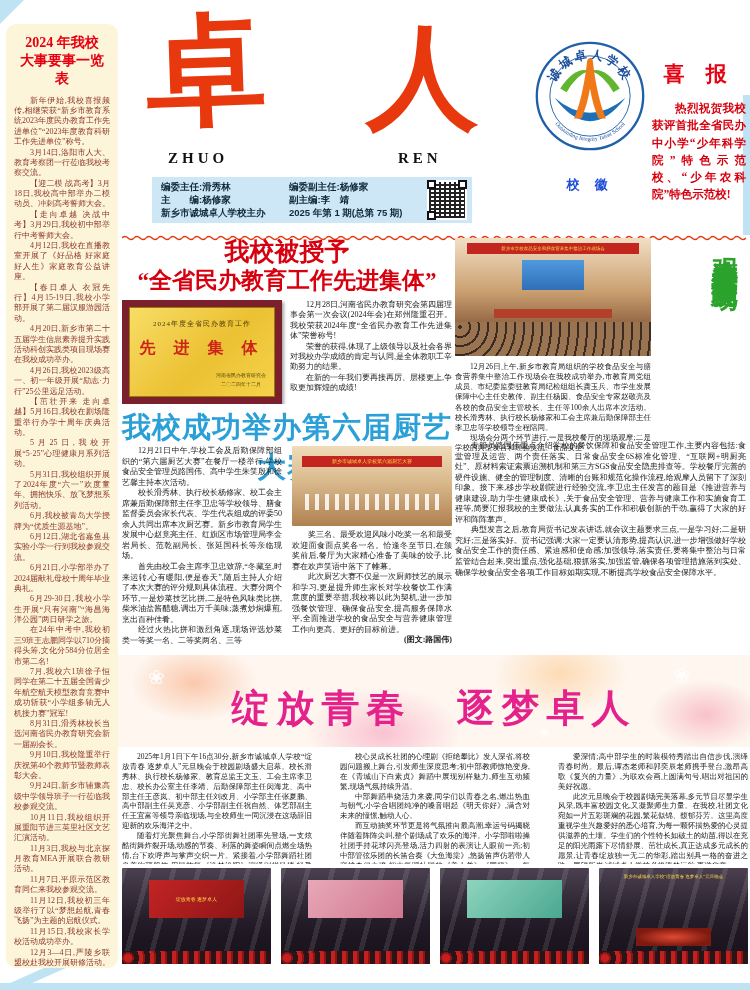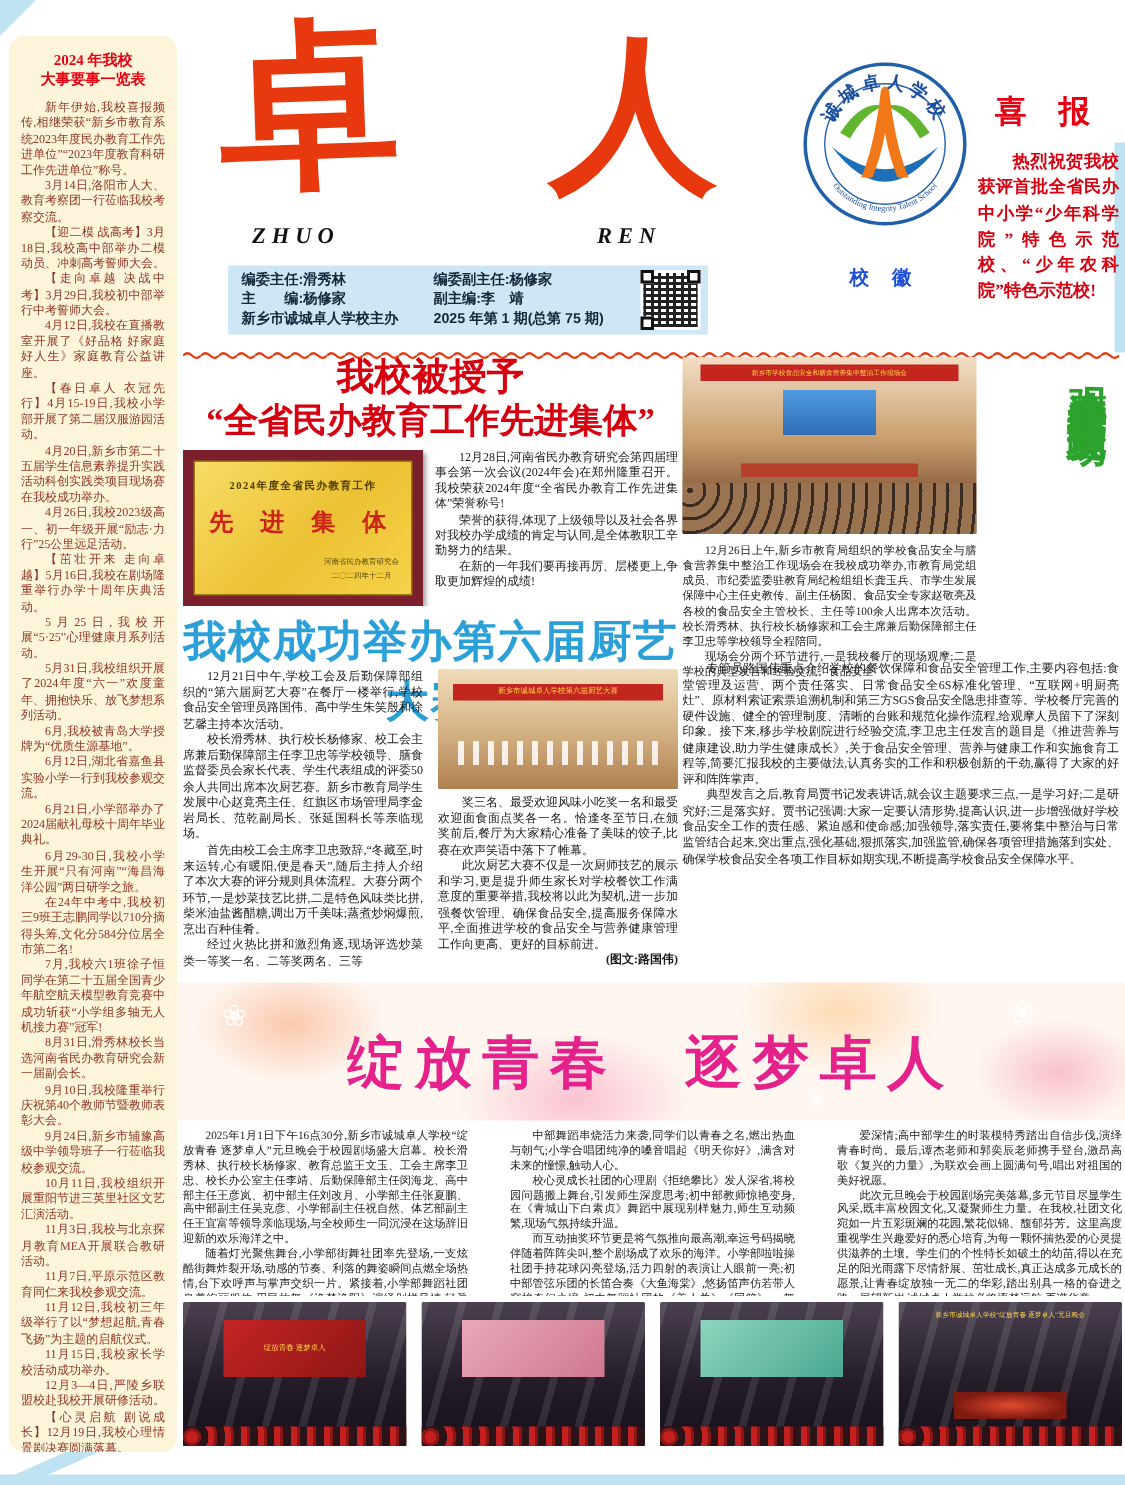--- a/index.html
+++ b/index.html
@@ -7,28 +7,28 @@
         font-family:"Liberation Serif","DejaVu Serif",serif;}
   
   .trim{position:absolute;background:#bfe3f2;}
   .trim-corner{position:absolute;left:0;top:0;width:0;height:0;border-top:24px solid #bfe3f2;border-right:24px solid transparent;}
   .trim-right{right:0;top:95px;width:7px;height:140px;}
   .trim-bottom{left:0;bottom:0;width:750px;height:7px;}
   .trim-diag{left:-28px;bottom:14px;width:150px;height:9px;transform:rotate(-24deg);}
   
   .sidebar{position:absolute;left:6px;top:24px;width:112px;height:944px;background:#fdf5da;border-radius:10px;
            padding:10px 8px;box-sizing:border-box;overflow:hidden;}
-  .sidebar h2{margin:0;font-size:10px;line-height:1.3;color:#e60012;text-align:center;font-weight:bold;}
+  .sidebar h2{margin:0;font-size:14px;line-height:1.3;color:#e60012;text-align:center;font-weight:bold;}
   .sidebar .entries{margin-top:7px;font-size:8px;line-height:1.3;color:#8d3526;text-align:justify;}
   .para{margin:0;text-indent:2em;}
   
   .zi{position:absolute;color:#e8380d;font-weight:bold;line-height:1;}
   .zi1{left:146px;top:12px;font-size:120px;transform:rotate(-2deg);}
   .zi2{left:368px;top:22px;font-size:112px;transform:rotate(2deg);}
-  .pinyin{position:absolute;font-size:15px;font-weight:bold;letter-spacing:4px;color:#111;font-style:italic;}
+  .pinyin{position:absolute;font-size:15px;font-weight:bold;letter-spacing:4px;color:#111;}
   .py1{left:168px;top:150px;} .py2{left:398px;top:150px;}
   .logo{position:absolute;left:534px;top:40px;width:112px;height:112px;}
   .logo-label{position:absolute;left:558px;top:176px;width:64px;text-align:center;font-size:13px;letter-spacing:6px;color:#1d4ed8;font-weight:bold;}
   .xibao{position:absolute;left:652px;top:60px;width:94px;}
   .xibao .xb-title{font-size:21px;font-weight:bold;color:#e60012;letter-spacing:8px;text-align:center;white-space:nowrap;}
   .xibao .xb-body{margin-top:12px;font-size:11.5px;line-height:1.5;color:#d7000f;text-align:justify;font-weight:600;}
   .xibao .xb-body .para{text-indent:2em;}
   .mast-info{position:absolute;left:128px;top:177px;width:320px;height:46px;background:#cde7f6;box-sizing:border-box;
              padding:4px 52px 4px 9px;font-family:"Liberation Sans","DejaVu Sans",sans-serif;
              font-size:9.5px;font-weight:bold;color:#12283c;margin-left:24px;}
@@ -41,21 +41,21 @@
   .qr .c{position:absolute;width:9px;height:9px;border:2px solid #111;background:#fff;box-sizing:border-box;}
   .qr .c1{left:0;top:0;} .qr .c2{right:0;top:0;} .qr .c3{left:0;bottom:0;}
   .wave{position:absolute;left:122px;top:227px;width:624px;height:6px;}
   
   .hl1{position:absolute;left:122px;top:237px;width:330px;text-align:center;color:#d7000f;font-weight:bold;line-height:1.2;}
   .hl1 .l1{font-size:25px;} .hl1 .l2{font-size:23px;}
   .art1{position:absolute;left:122px;top:300px;width:330px;height:104px;display:flex;gap:8px;overflow:hidden;}
   .cert{width:160px;height:104px;background:#7a1f2b;box-sizing:border-box;padding:7px;flex:none;box-shadow:2px 2px 3px rgba(0,0,0,.35);}
   .cert-in{width:100%;height:100%;background:linear-gradient(135deg,#f7dd66,#ecc133 55%,#f5d34a);
            border:1px solid #9a7a10;box-sizing:border-box;position:relative;text-align:center;}
-  .cert-top{margin-top:11px;font-size:7px;color:#4a3a00;letter-spacing:1px;font-weight:bold;}
+  .cert-top{margin-top:11px;font-size:7px;color:#4a3a00;letter-spacing:1px;font-weight:normal;}
   .cert-main{margin-top:9px;font-size:16px;color:#cc2418;font-weight:bold;letter-spacing:7px;}
   .cert-sig{position:absolute;right:8px;bottom:7px;font-size:5px;color:#5a4a10;line-height:1.7;text-align:center;}
   .art-text{flex:1;font-size:8px;line-height:1.3;text-align:justify;color:#1a1a1a;overflow:hidden;}
   
   .hl2{position:absolute;left:122px;top:408px;width:330px;text-align:center;color:#2ba0d8;font-weight:bold;font-size:29px;letter-spacing:1px;}
   .art2{position:absolute;left:122px;top:446px;width:330px;height:206px;display:flex;gap:10px;overflow:hidden;}
   .art2 .col{flex:1;font-size:8px;line-height:1.32;text-align:justify;color:#1a1a1a;overflow:hidden;}
   .photo{position:relative;overflow:hidden;border-radius:1px;}
   .ph-cook{width:160px;height:80px;margin-bottom:4px;background:linear-gradient(180deg,#f0dcba 0%,#d9b98c 45%,#b08050 100%);}
   .ph-banner{position:absolute;left:6%;top:10px;width:88%;height:11px;background:#c3261e;color:#ffd34a;
@@ -286,22 +286,22 @@
     <span class="flower" style="right:200px;bottom:6px;font-size:13px;">❀</span>
     <div class="gala-title">绽放青春　逐梦卓人</div>
   </div>
 
   <div class="gala-cols">
     <div class="col">
         <p class="para">2025年1月1日下午16点30分,新乡市诚城卓人学校“绽放青春 逐梦卓人”元旦晚会于校园剧场盛大启幕。校长滑秀林、执行校长杨修家、教育总监王文玉、工会主席李卫忠、校长办公室主任李靖、后勤保障部主任闵海龙、高中部主任王彦岚、初中部主任刘改月、小学部主任张夏鹏、高中部副主任吴克彦、小学部副主任祝自然、体艺部副主任王宜富等领导亲临现场,与全校师生一同沉浸在这场辞旧迎新的欢乐海洋之中。</p>
         <p class="para">随着灯光聚焦舞台,小学部街舞社团率先登场,一支炫酷街舞炸裂开场,动感的节奏、利落的舞姿瞬间点燃全场热情,台下欢呼声与掌声交织一片。紧接着,小学部舞蹈社团身着绚丽服饰,用民族舞《渔梦渔阳》演绎别样风情,轻盈的舞步蹈出文化韵味;钢琴社团指尖飞舞,奏响和谐共鸣的钢琴合奏,音符在剧场中流淌。高</p>
       </div>
     <div class="col">
+        <p class="para">校心灵成长社团的心理剧《拒绝攀比》发人深省,将校园问题搬上舞台,引发师生深度思考;初中部教师惊艳变身,在《青城山下白素贞》舞蹈中展现别样魅力,师生互动频繁,现场气氛持续升温。</p>
         <p class="para">中部舞蹈串烧活力来袭,同学们以青春之名,燃出热血与朝气;小学合唱团纯净的嗓音唱起《明天你好》,满含对未来的憧憬,触动人心。</p>
-        <p class="para">校心灵成长社团的心理剧《拒绝攀比》发人深省,将校园问题搬上舞台,引发师生深度思考;初中部教师惊艳变身,在《青城山下白素贞》舞蹈中展现别样魅力,师生互动频繁,现场气氛持续升温。</p>
         <p class="para">而互动抽奖环节更是将气氛推向最高潮,幸运号码揭晓伴随着阵阵尖叫,整个剧场成了欢乐的海洋。小学部啦啦操社团手持花球闪亮登场,活力四射的表演让人眼前一亮;初中部管弦乐团的长笛合奏《大鱼海棠》,悠扬笛声仿若带人穿梭奇幻之境;初中舞蹈社团的《美人关》《同簪》,一舞一姿尽显古韵国风;校播音与主持艺术社团深情朗诵《卓人赞歌》,字字句句饱含对学校的挚</p>
       </div>
     <div class="col">
       <div>
           <p class="para">爱深情;高中部学生的时装模特秀踏出自信步伐,演绎青春时尚。最后,谭杰老师和郭奕辰老师携手登台,激昂高歌《复兴的力量》,为联欢会画上圆满句号,唱出对祖国的美好祝愿。</p>
           <p class="para">此次元旦晚会于校园剧场完美落幕,多元节目尽显学生风采,既丰富校园文化,又凝聚师生力量。在我校,社团文化宛如一片五彩斑斓的花园,繁花似锦、馥郁芬芳。这里高度重视学生兴趣爱好的悉心培育,为每一颗怀揣热爱的心灵提供滋养的土壤。学生们的个性特长如破土的幼苗,得以在充足的阳光雨露下尽情舒展、茁壮成长,真正达成多元成长的愿景,让青春绽放独一无二的华彩,踏出别具一格的奋进之路。展望新岁,诚城卓人学校必将逐梦远航,再谱华章。</p>
         </div>
       <p class="para sig">(图:张静 文:陈楷雨)</p>
     </div>
   </div>

